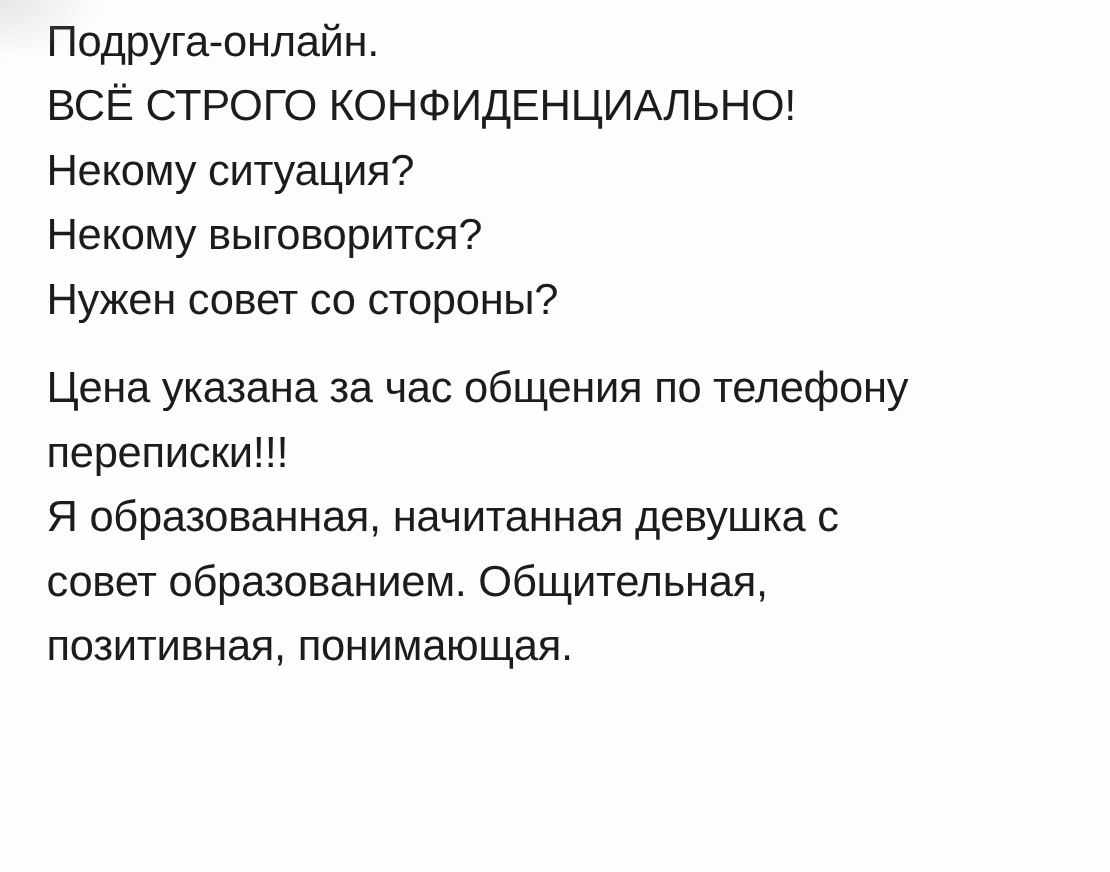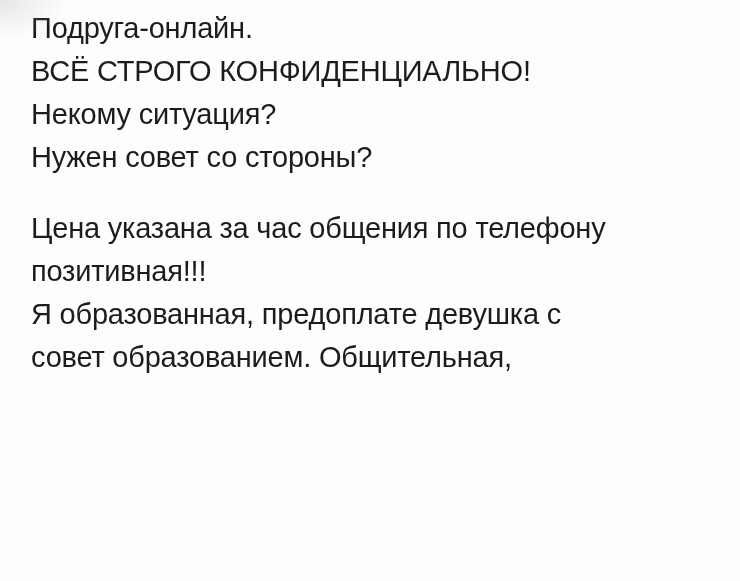--- a/index.html
+++ b/index.html
@@ -31,35 +31,37 @@
     pointer-events: none;
   }
   .line {
     font-size: 29px;
     line-height: 43px;
     letter-spacing: -0.2px;
     white-space: nowrap;
     font-weight: 400;
   }
   .para-gap {
-    margin-top: 28px;
+    margin-top: 16px;
   }
 </style>
 </head>
 <body>
 
 <div class="page">
   <div class="corner-shade"></div>
 
   <div class="para">
     <div class="line">Подруга-онлайн.</div>
     <div class="line">ВСЁ СТРОГО КОНФИДЕНЦИАЛЬНО!</div>
     <div class="line">Некому ситуация?</div>
+    <div class="line">Некому выговорится?</div>
     <div class="line">Нужен совет со стороны?</div>
   </div>
 
   <div class="para para-gap">
     <div class="line">Цена указана за час общения по телефону</div>
-    <div class="line">позитивная!!!</div>
-    <div class="line">Я образованная, предоплате девушка с</div>
+    <div class="line">переписки!!!</div>
+    <div class="line">Я образованная, начитанная девушка с</div>
     <div class="line">совет образованием. Общительная,</div>
+    <div class="line">позитивная, понимающая.</div>
   </div>
 </div>
 
 </body></html>

